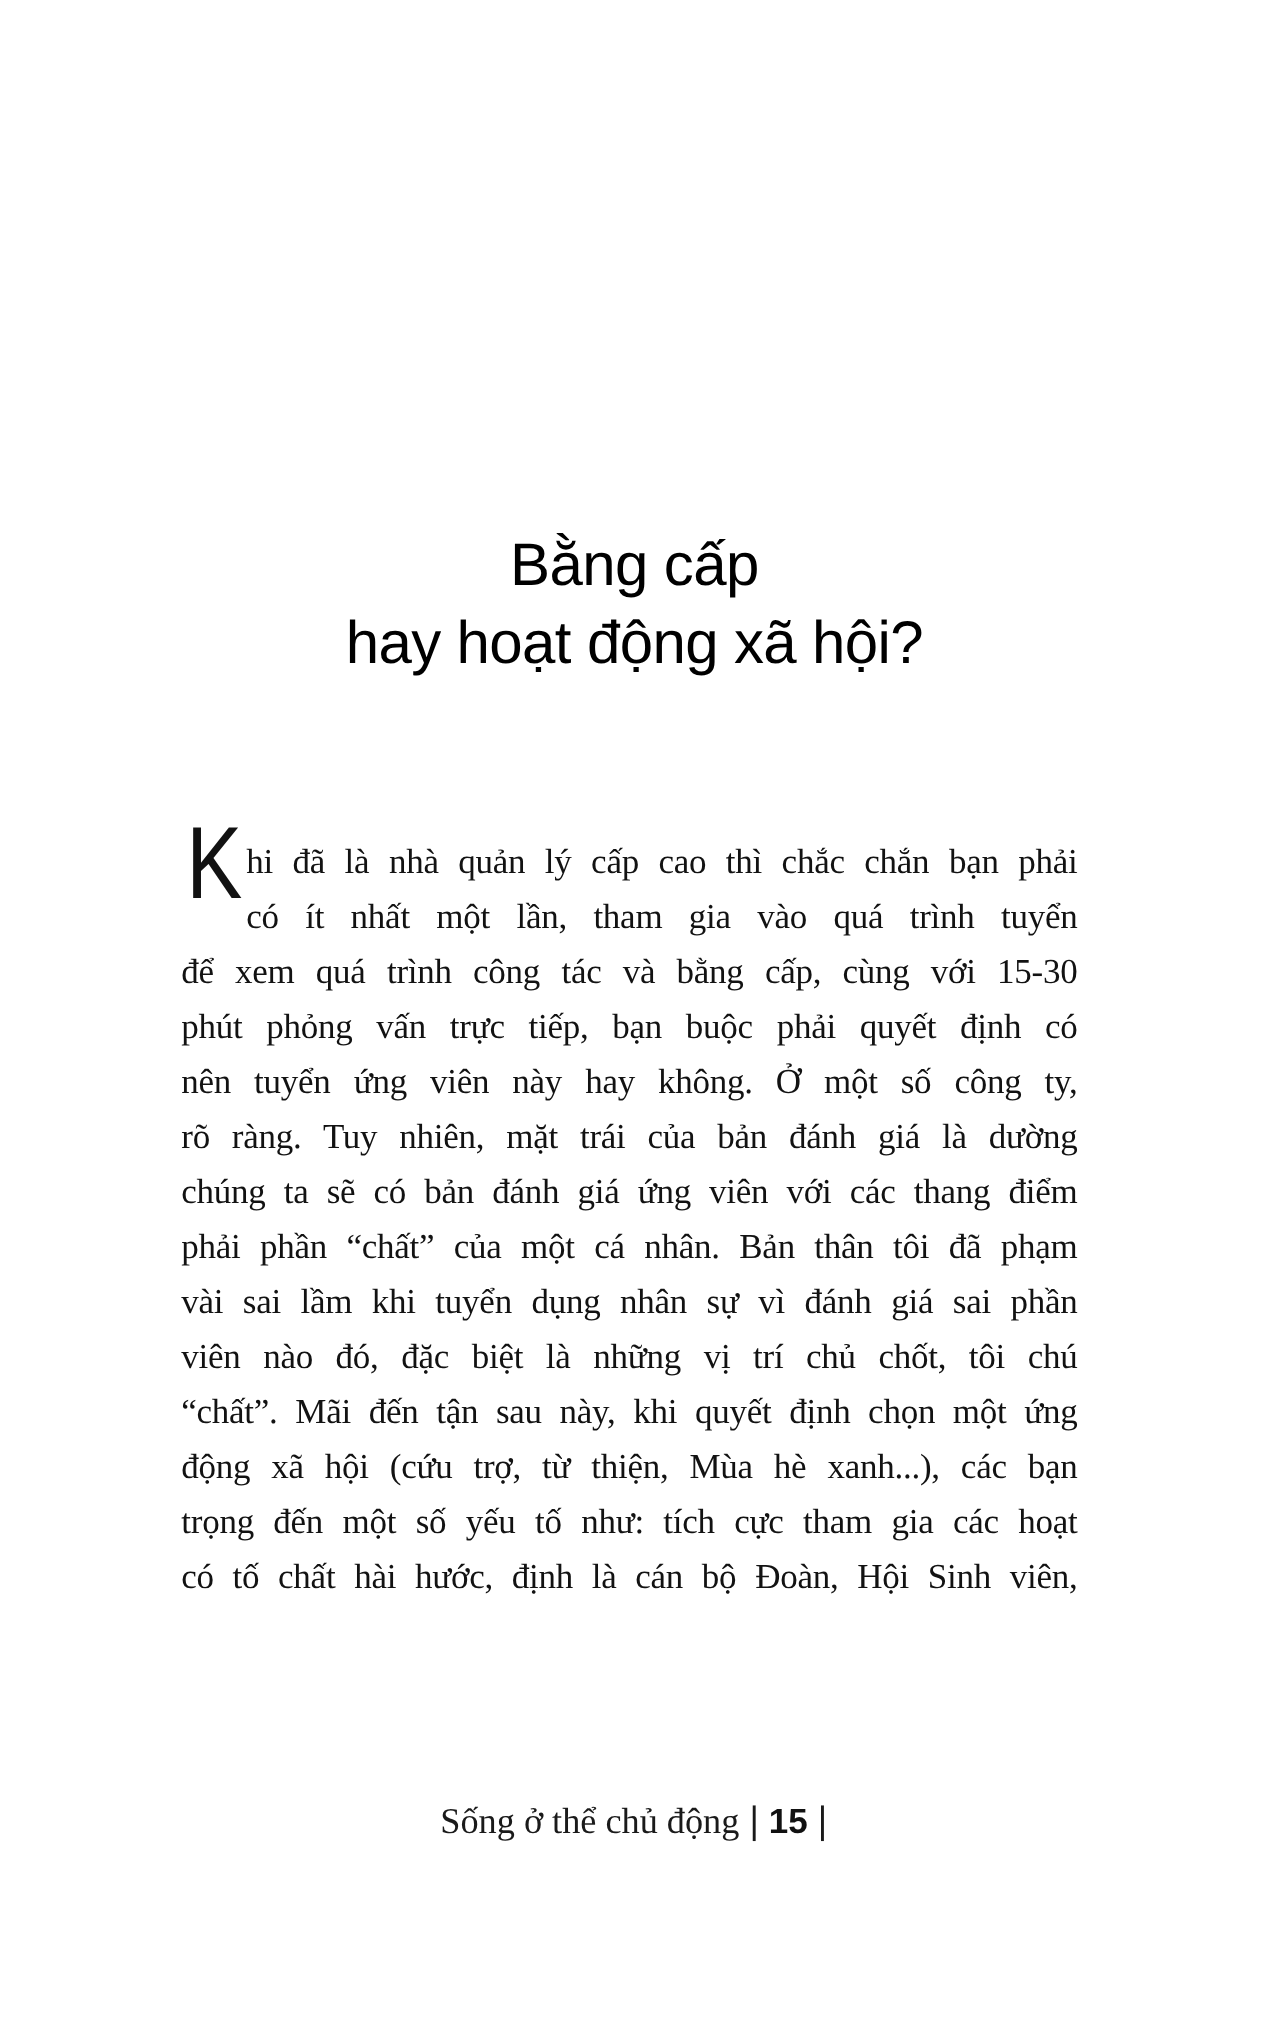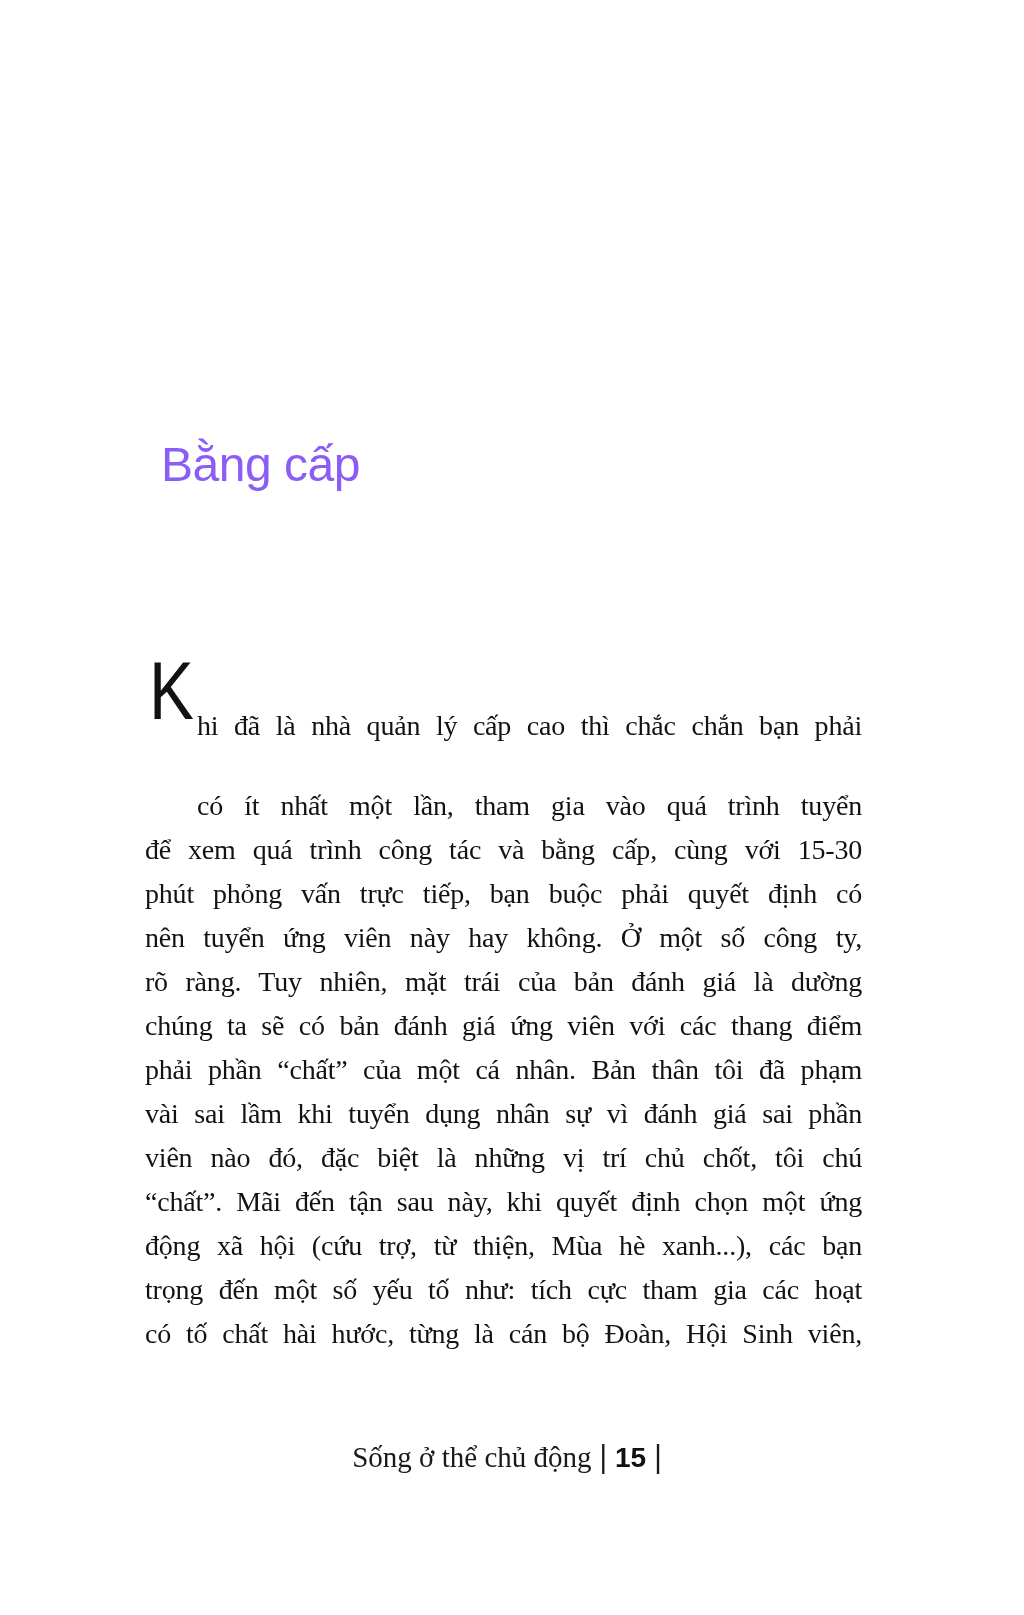--- a/index.html
+++ b/index.html
@@ -9,28 +9,28 @@
     height: 1615px;
     background: #ffffff;
     overflow: hidden;
     font-kerning: normal;
   }
   .chapter-title {
     position: absolute;
     top: 418px;
     left: 145px;
     width: 717px;
-    text-align: left;
+    text-align: center;
     font-family: "Liberation Sans", sans-serif;
     font-weight: 300;
     font-size: 48px;
     line-height: 62px;
     letter-spacing: -0.5px;
-    color: #8b5cf6;
-    margin: 16px;
+    color: #000000;
+    margin: 4px;
   }
   .drop-cap {
     position: absolute;
     left: 149px;
     top: 650px;
     font-family: "Liberation Sans", sans-serif;
     font-weight: 400;
     font-size: 82px;
     line-height: 1;
     color: #121212;
@@ -47,21 +47,21 @@
     line-height: 44px;
     letter-spacing: -0.2px;
     color: #121212;
   }
   .text-line {
     height: 44px;
     text-align: justify;
     text-align-last: justify;
     white-space: normal;
   }
-  .text-line.indent { padding-left: 52px; margin-top: 36px; }
+  .text-line.indent { padding-left: 52px; }
   .page-footer {
     position: absolute;
     top: 1437px;
     left: 145px;
     width: 732px;
     text-align: center;
     font-family: "Liberation Serif", serif;
     font-size: 29px;
     line-height: 40px;
     color: #1a1a1a;
@@ -81,38 +81,39 @@
     color: #111111;
   }
 </style>
 </head>
 <body>
 
 <div class="page">
 
   <h1 class="chapter-title">
     <span>Bằng cấp</span><br>
+    <span>hay hoạt động xã hội?</span>
   </h1>
 
   <span class="drop-cap">K</span>
 
   <div class="body-text">
     <div class="text-line indent">hi đã là nhà quản lý cấp cao thì chắc chắn bạn phải</div>
     <div class="text-line indent">có ít nhất một lần, tham gia vào quá trình tuyển</div>
     <div class="text-line">để xem quá trình công tác và bằng cấp, cùng với 15-30</div>
     <div class="text-line">phút phỏng vấn trực tiếp, bạn buộc phải quyết định có</div>
     <div class="text-line">nên tuyển ứng viên này hay không. Ở một số công ty,</div>
     <div class="text-line">rõ ràng. Tuy nhiên, mặt trái của bản đánh giá là dường</div>
     <div class="text-line">chúng ta sẽ có bản đánh giá ứng viên với các thang điểm</div>
     <div class="text-line">phải phần “chất” của một cá nhân. Bản thân tôi đã phạm</div>
     <div class="text-line">vài sai lầm khi tuyển dụng nhân sự vì đánh giá sai phần</div>
     <div class="text-line">viên nào đó, đặc biệt là những vị trí chủ chốt, tôi chú</div>
     <div class="text-line">“chất”. Mãi đến tận sau này, khi quyết định chọn một ứng</div>
     <div class="text-line">động xã hội (cứu trợ, từ thiện, Mùa hè xanh...), các bạn</div>
     <div class="text-line">trọng đến một số yếu tố như: tích cực tham gia các hoạt</div>
-    <div class="text-line">có tố chất hài hước, từng là cán bộ Đoàn, Hội Sinh viên,</div>
+    <div class="text-line">có tố chất hài hước, định là cán bộ Đoàn, Hội Sinh viên,</div>
   </div>
 
   <div class="page-footer">
     <span>Sống ở thể chủ động</span><span class="footer-bar">|</span><span class="page-number">15</span><span class="footer-bar">|</span>
   </div>
 
 </div>
 
 </body></html>

